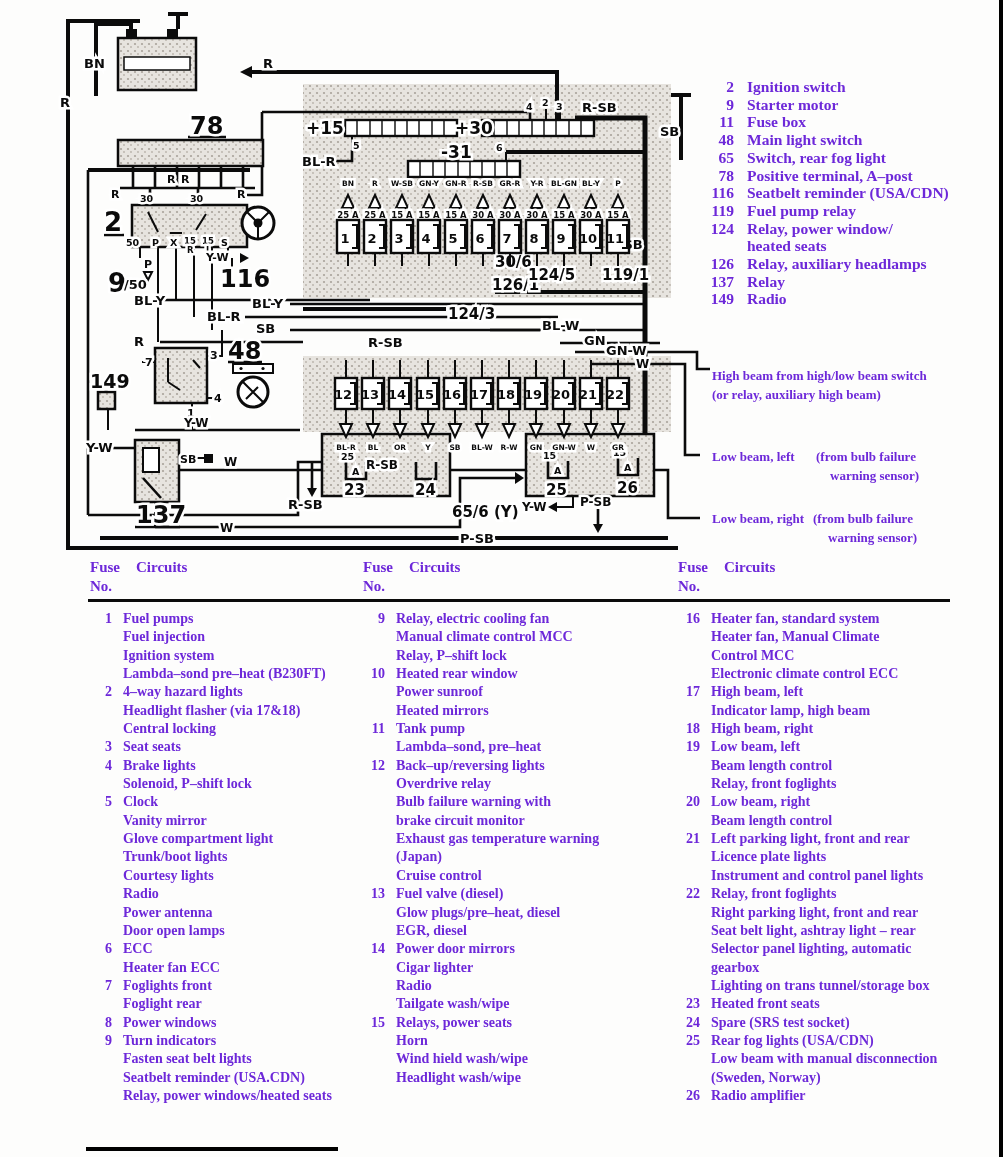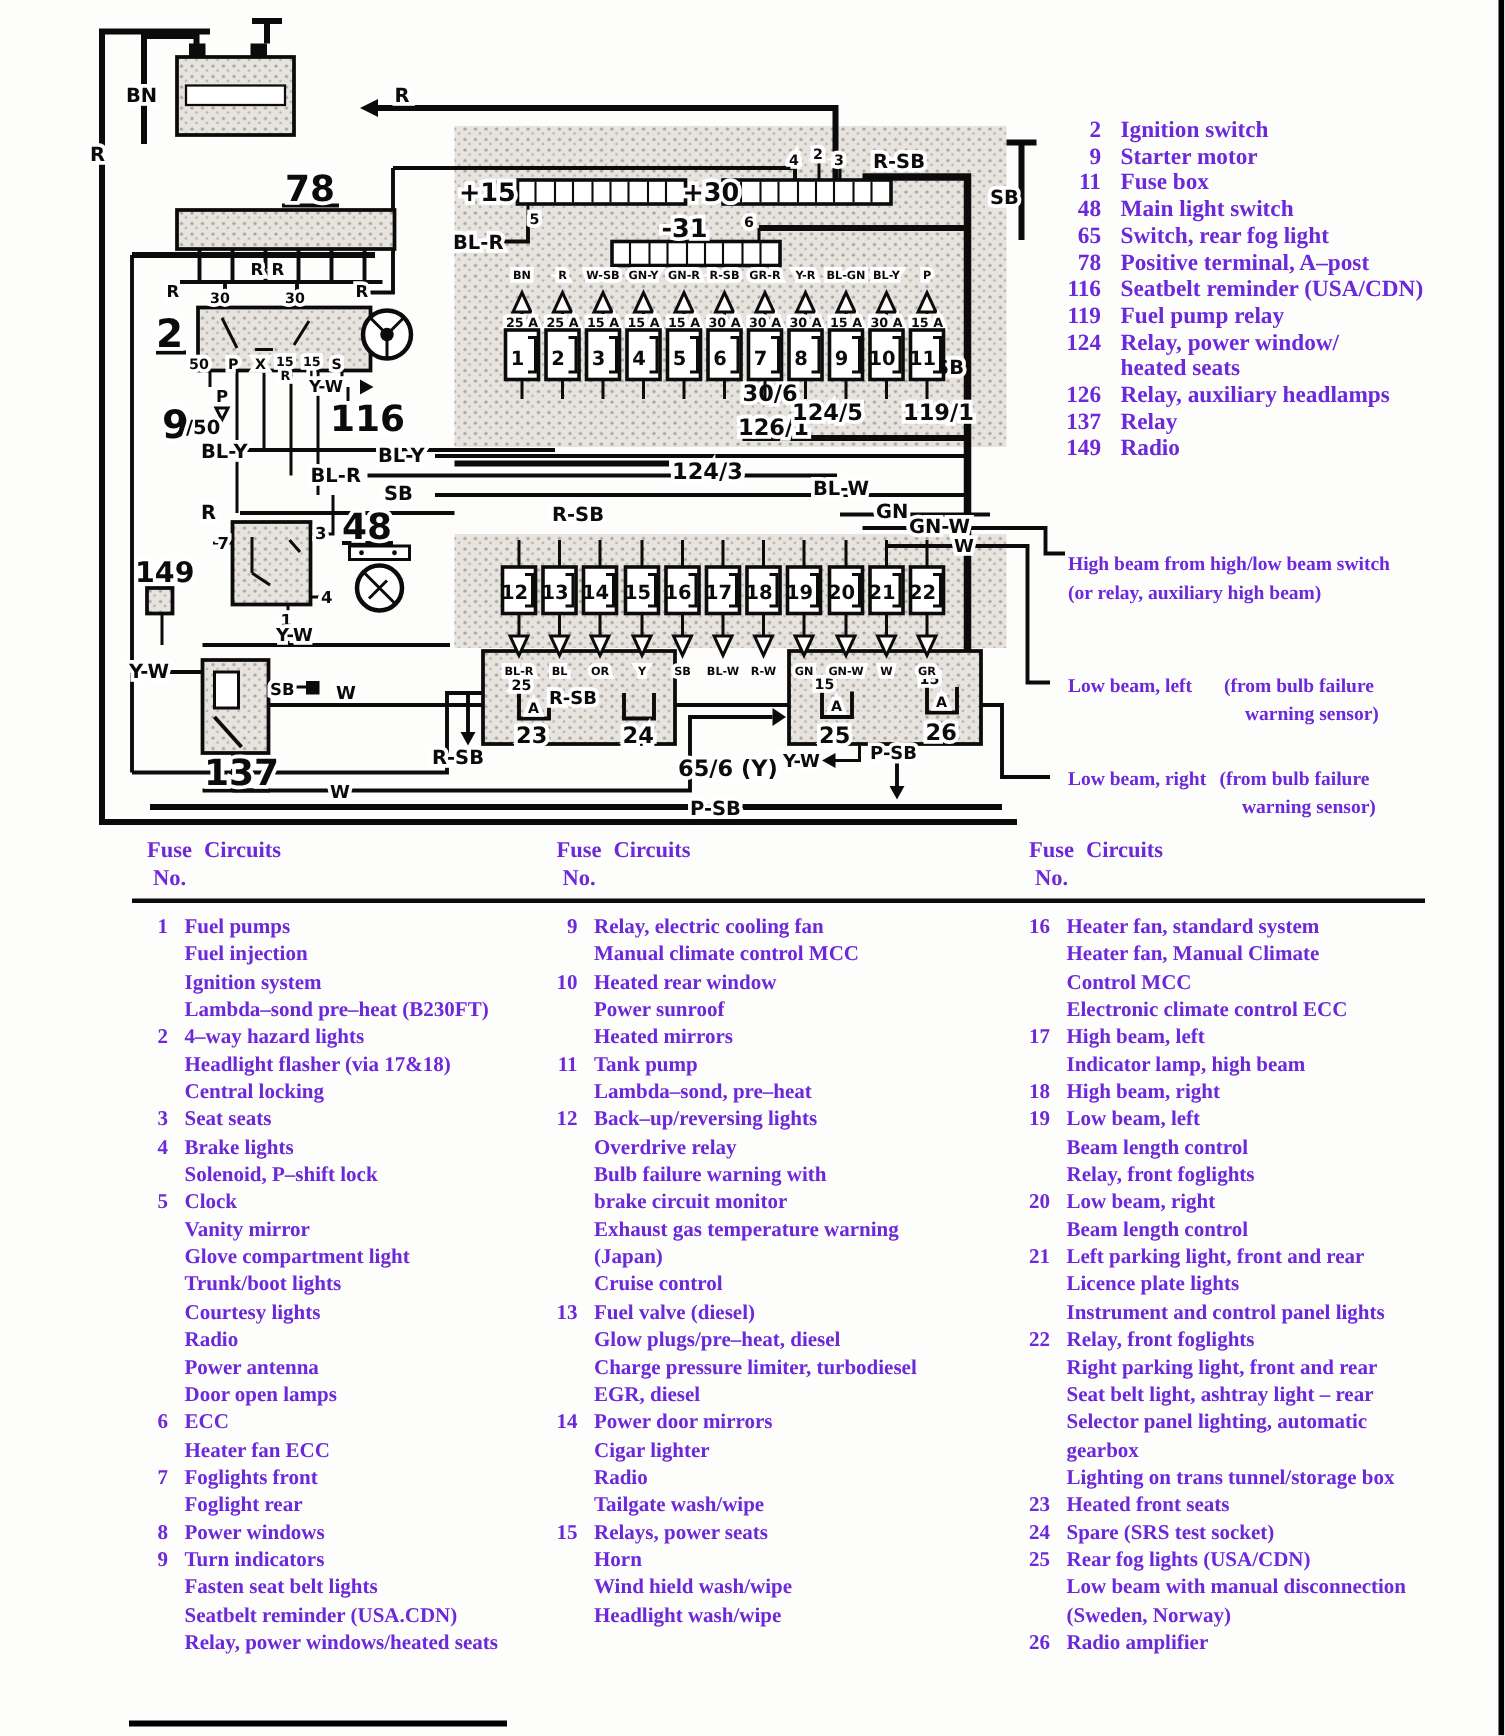--- a/index.html
+++ b/index.html
@@ -23,21 +23,21 @@
   .stipn{fill:url(#stip);stroke:none}
   .wht{fill:#fdfdfc;stroke:none}
   .busr{fill:#fff;stroke:#0b0b0b;stroke-width:2.4}
   
   .legend{position:absolute;left:698px;top:78px;font-size:15.5px;font-weight:bold;}
   .lrow{display:flex;line-height:17.7px;}
   .lnum{width:36px;text-align:right;margin-right:13px;}
   
   .ann{position:absolute;font-size:13px;font-weight:bold;white-space:nowrap;text-align:center;}
   
-  .thead{position:absolute;top:558px;display:flex;font-size:15px;font-weight:bold;text-align:center;}
+  .thead{position:absolute;top:558px;display:flex;font-size:15px;font-weight:bold;}
   .thf{width:46px;line-height:19px;}
   .thc{margin-left:0;line-height:19px;}
   .rule{position:absolute;top:599px;left:88px;width:862px;height:3px;background:#0b0b0b;}
   .tcol{position:absolute;top:610px;font-size:14px;font-weight:bold;}
   .trow{display:flex;line-height:18.35px;}
   .tnum{width:22px;text-align:right;margin-right:11px;flex:none;}
   .edge-r{position:absolute;right:0;top:0;width:4px;height:1157px;background:#000;}
   .edge-b{position:absolute;left:86px;top:1147px;width:252px;height:4px;background:#000;}
 </style>
 </head>
@@ -572,20 +572,24 @@
   <div class="tcol" id="tcol1" style="left:363px;width:305px;">
       <div class="trow">
         <span class="tnum">9</span>
         <span>Relay, electric cooling fan</span>
       </div>
       <div class="trow">
         <span class="tnum"></span>
         <span>Manual climate control MCC</span>
       </div>
       <div class="trow">
+        <span class="tnum"></span>
+        <span>Relay, P–shift lock</span>
+      </div>
+      <div class="trow">
         <span class="tnum">10</span>
         <span>Heated rear window</span>
       </div>
       <div class="trow">
         <span class="tnum"></span>
         <span>Power sunroof</span>
       </div>
       <div class="trow">
         <span class="tnum"></span>
         <span>Heated mirrors</span>
@@ -626,24 +630,20 @@
         <span class="tnum"></span>
         <span>Cruise control</span>
       </div>
       <div class="trow">
         <span class="tnum">13</span>
         <span>Fuel valve (diesel)</span>
       </div>
       <div class="trow">
         <span class="tnum"></span>
         <span>Glow plugs/pre–heat, diesel</span>
-      </div>
-      <div class="trow">
-        <span class="tnum"></span>
-        <span>Charge pressure limiter, turbodiesel</span>
       </div>
       <div class="trow">
         <span class="tnum"></span>
         <span>EGR, diesel</span>
       </div>
       <div class="trow">
         <span class="tnum">14</span>
         <span>Power door mirrors</span>
       </div>
       <div class="trow">

